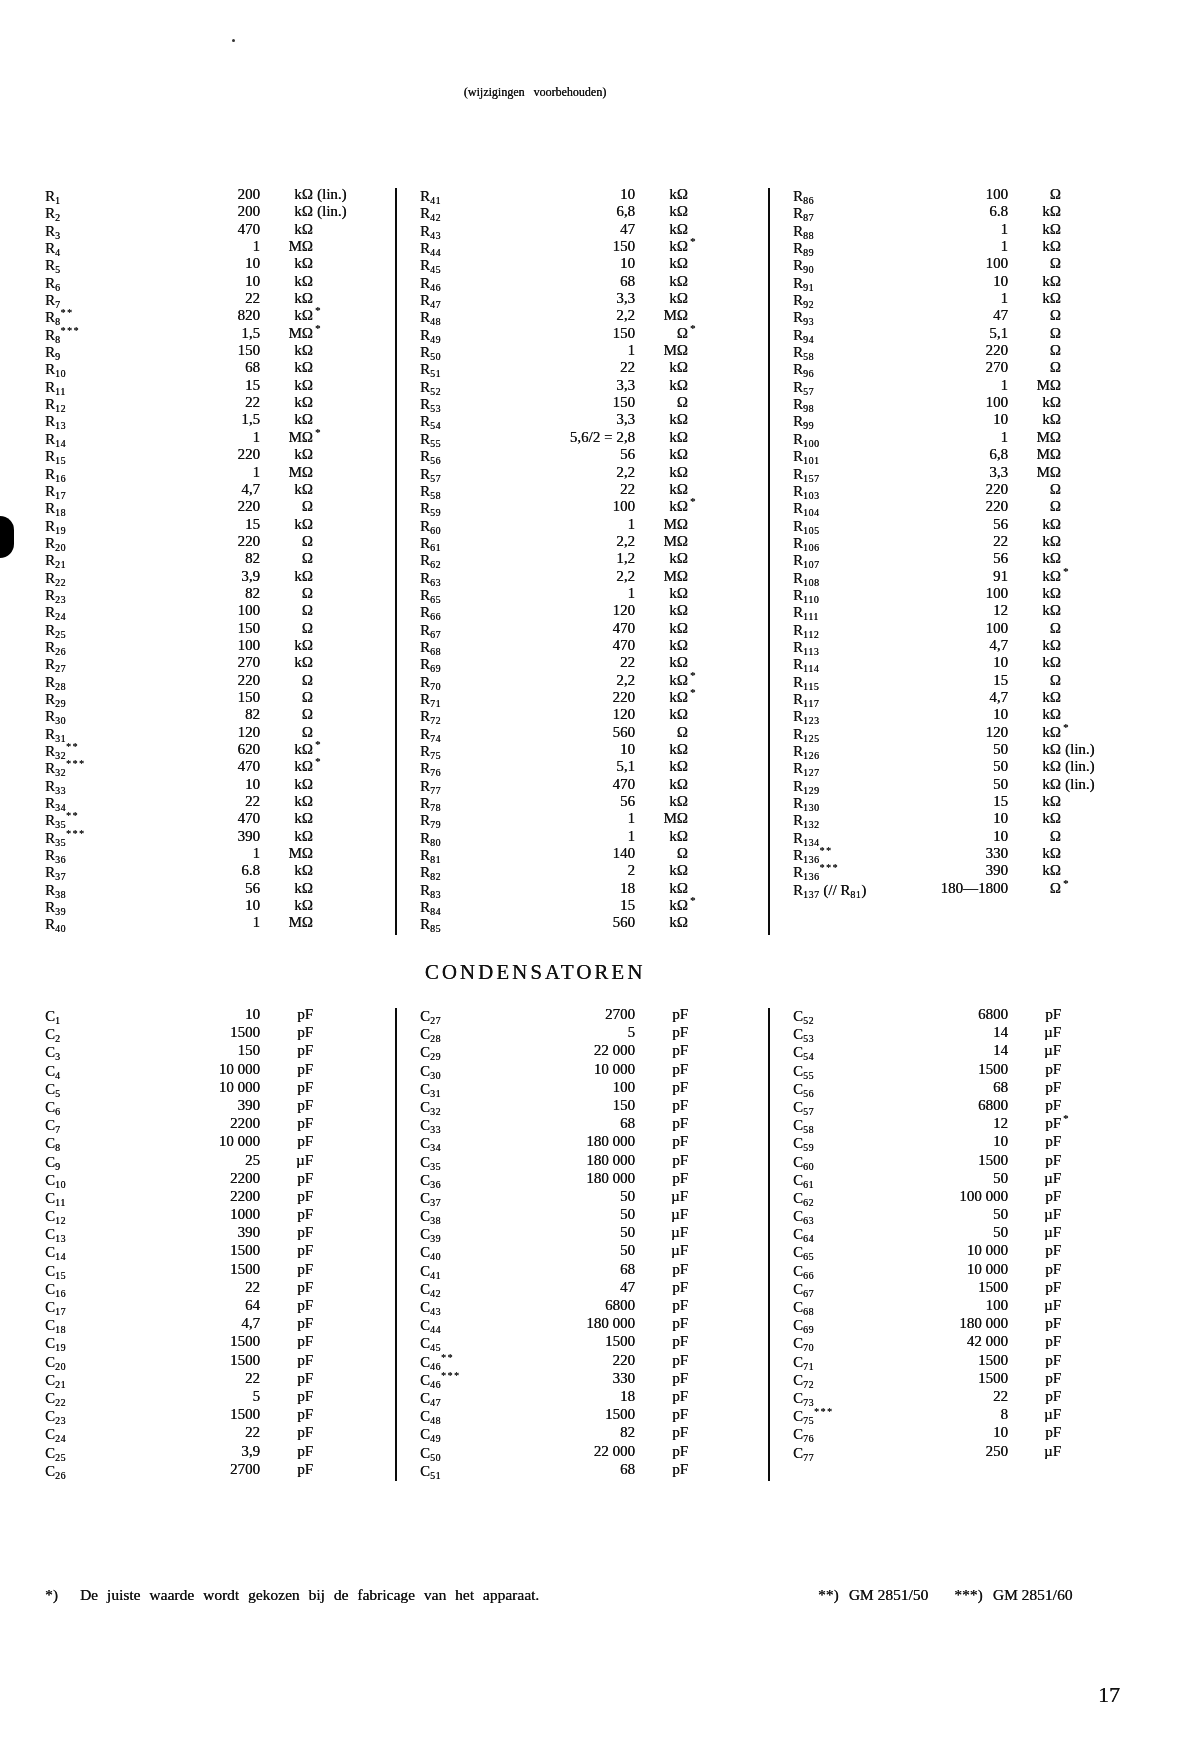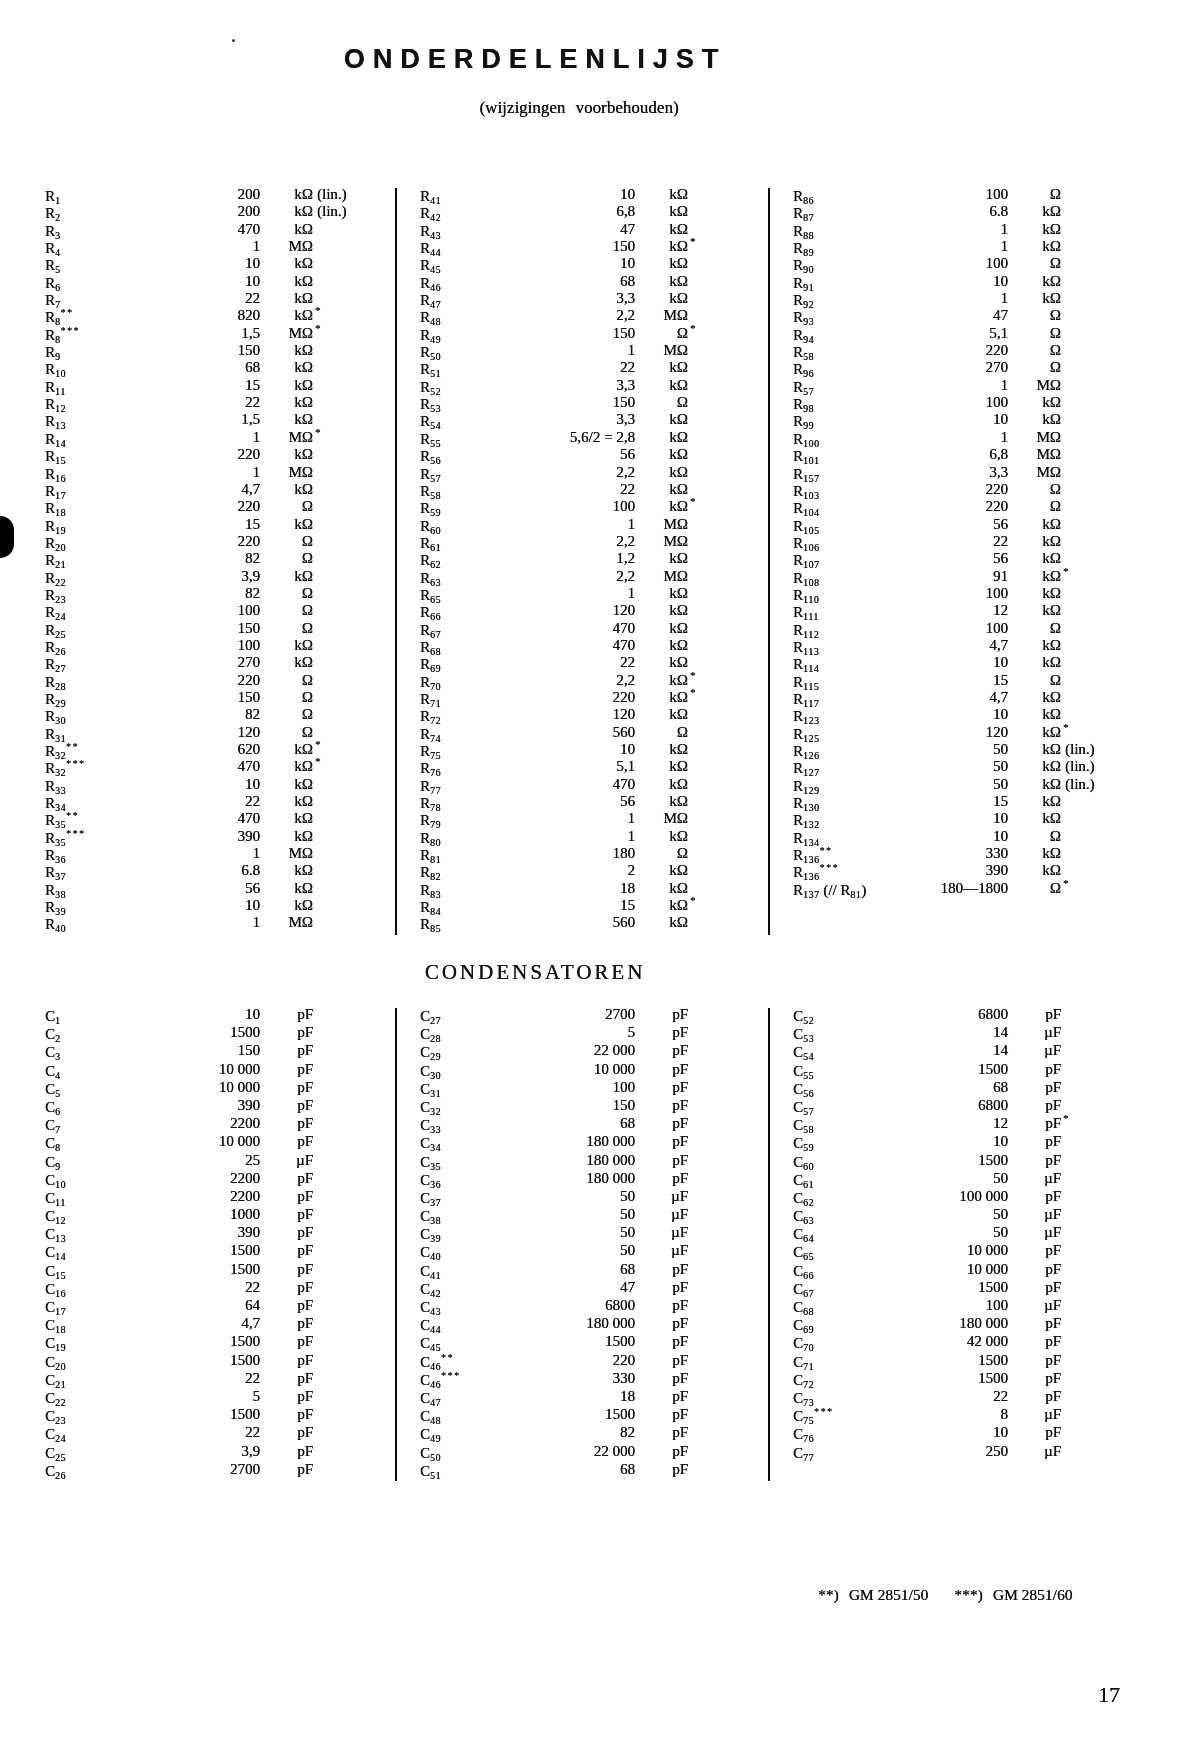--- a/index.html
+++ b/index.html
@@ -11,21 +11,21 @@
     color:#121212;
     overflow:hidden;
     text-shadow:0.25px 0 0 currentColor;
   }
   .center-col{position:absolute;left:0;width:1070px;text-align:center;}
   .title{
     top:44px;
     font-family:"Liberation Sans","DejaVu Sans",sans-serif;
     font-weight:bold;font-size:27px;letter-spacing:8px;
   }
-  .subtitle{top:98px;font-size:17px;word-spacing:6px;margin-left:44px;}
+  .subtitle{top:85px;font-size:12px;word-spacing:6px;}
   .heading{font-size:21px;letter-spacing:3px;font-weight:normal;}
   .vrule{position:absolute;width:2.4px;background:#0c0c0c;}
   .col{position:absolute;width:350px;text-decoration:underline;}
   .prow{position:relative;width:350px;}
   .rcol .prow{height:17.35px;}
   .ccol .prow{height:18.2px;}
   .prow span{display:inline;}
   .nm{position:absolute;left:0;top:0;font-size:15px;white-space:nowrap;}
   .nm sub{font-size:10px;line-height:0;vertical-align:-3px;letter-spacing:0.5px;}
   .stars{font-size:10px;vertical-align:6px;letter-spacing:1.5px;}
@@ -42,21 +42,20 @@
   .speck{position:absolute;left:232px;top:39px;width:3px;height:3px;background:#333;border-radius:50%;}
 </style>
 </head>
 <body>
 
 <div class="page">
 
   <div class="speck"></div>
   <div class="punch-blob"></div>
 
-  <div class="center-col title">ONDERDELENLIJST</div>
   <div class="center-col subtitle">(wijzigingen voorbehouden)</div>
   <div class="center-col heading" style="top:960px">CONDENSATOREN</div>
 
   <div class="vrule" style="left:395px;top:188px;height:747px"></div>
   <div class="vrule" style="left:768px;top:188px;height:747px"></div>
   <div class="vrule" style="left:395px;top:1008px;height:473px"></div>
   <div class="vrule" style="left:768px;top:1008px;height:473px"></div>
 
   <div class="col rcol" style="left:45px;top:186px">
 
@@ -706,21 +705,21 @@
       <div class="prow">
         <span class="nm"><span>R</span><sub>80</sub><span class="stars"></span><span></span><sub></sub><span></span></span>
         <span class="val">1</span>
         <span class="unit">kΩ</span>
         <span class="ustar"></span>
         <span class="note"></span>
       </div>
 
       <div class="prow">
         <span class="nm"><span>R</span><sub>81</sub><span class="stars"></span><span></span><sub></sub><span></span></span>
-        <span class="val">180</span>
+        <span class="val">140</span>
         <span class="unit">Ω</span>
         <span class="ustar"></span>
         <span class="note"></span>
       </div>
 
       <div class="prow">
         <span class="nm"><span>R</span><sub>82</sub><span class="stars"></span><span></span><sub></sub><span></span></span>
         <span class="val">2</span>
         <span class="unit">kΩ</span>
         <span class="ustar"></span>
@@ -1701,20 +1700,23 @@
 
       <div class="prow">
         <span class="nm"><span>C</span><sub>77</sub><span class="stars"></span></span>
         <span class="val">250</span>
         <span class="unit">µF</span>
         <span class="ustar"></span>
         <span class="note"></span>
       </div>
     </div>
 
+  <div class="footer">
+    <span class="fn-star">*)</span><span>De juiste waarde wordt gekozen bij de fabricage van het apparaat.</span>
+  </div>
 
   <div class="footer-right">
     <span>**)</span>
     <span>GM 2851/50</span>
     <span class="gap"></span>
     <span>***)</span>
     <span>GM 2851/60</span>
   </div>
 
   <div class="page-number">17</div>

